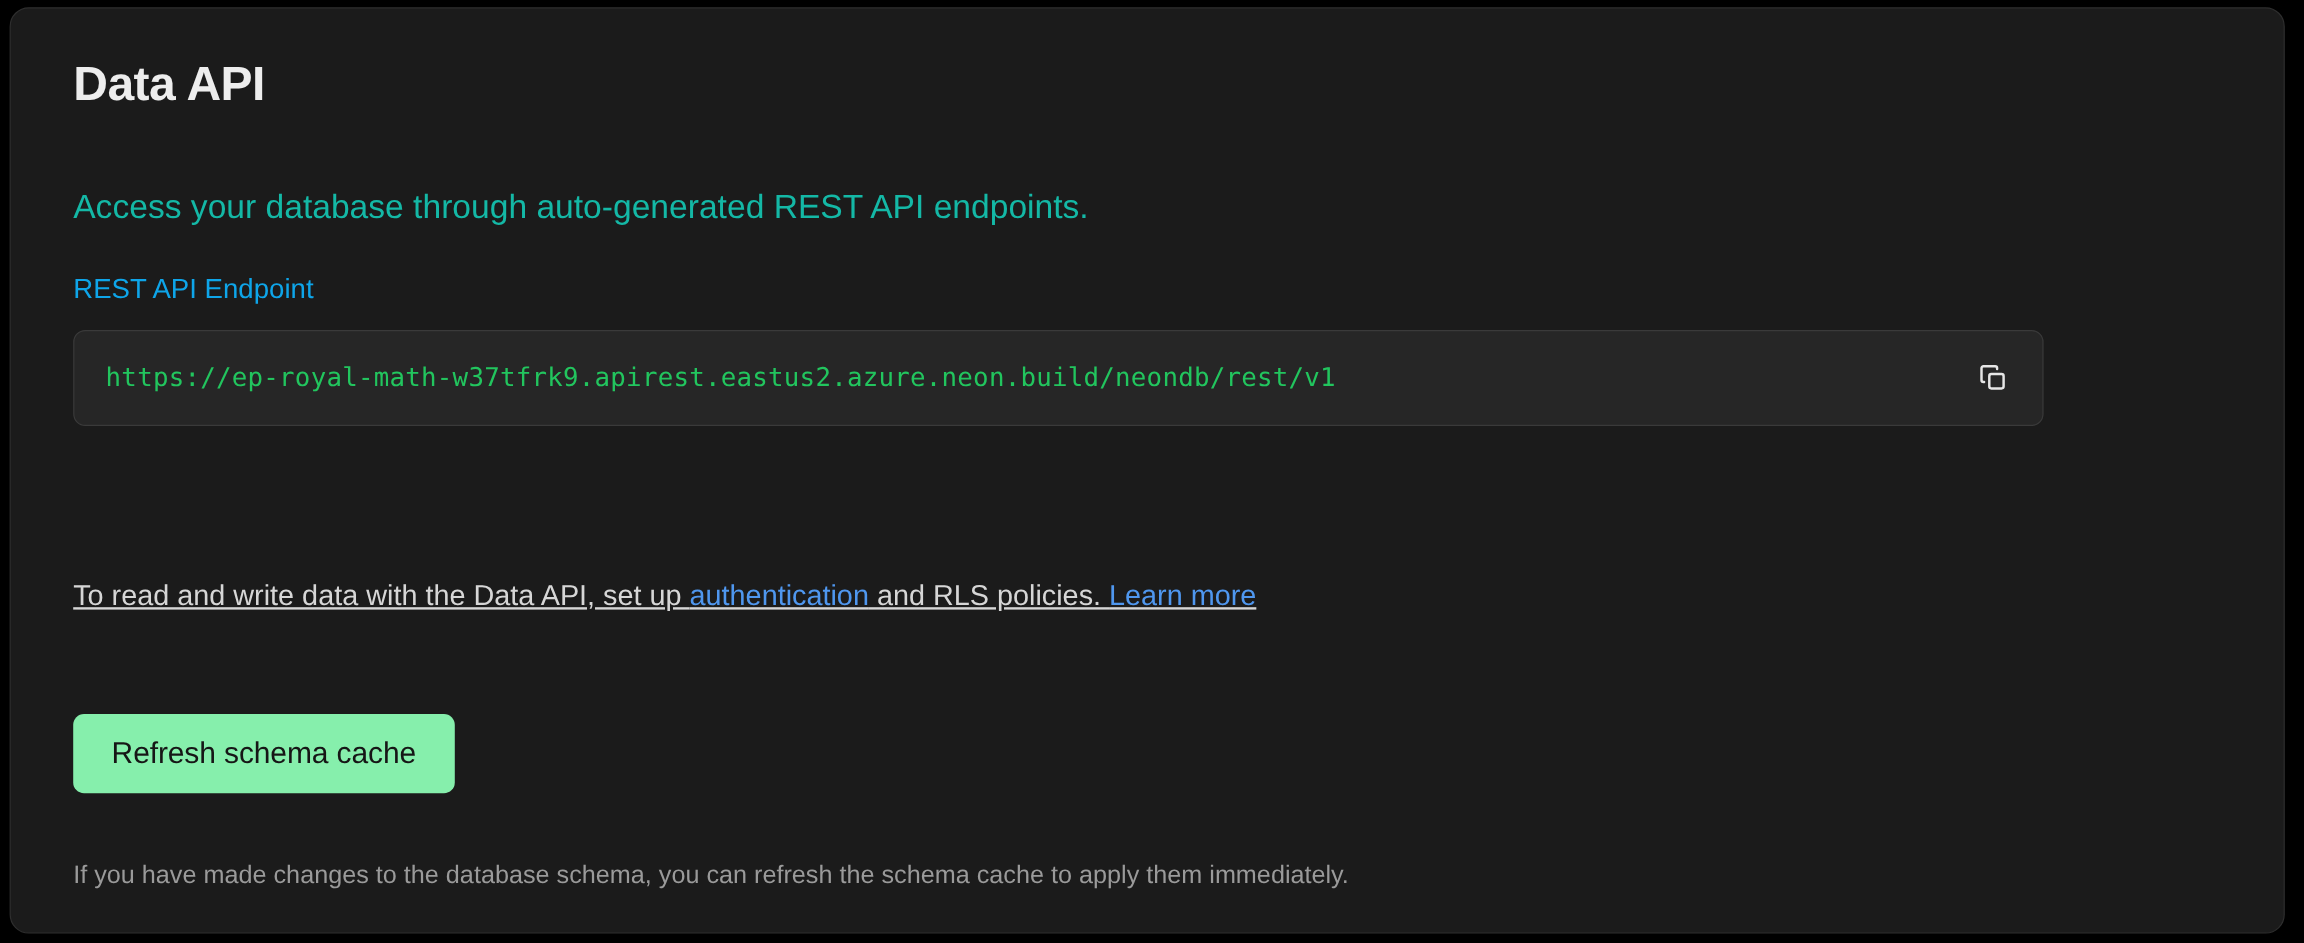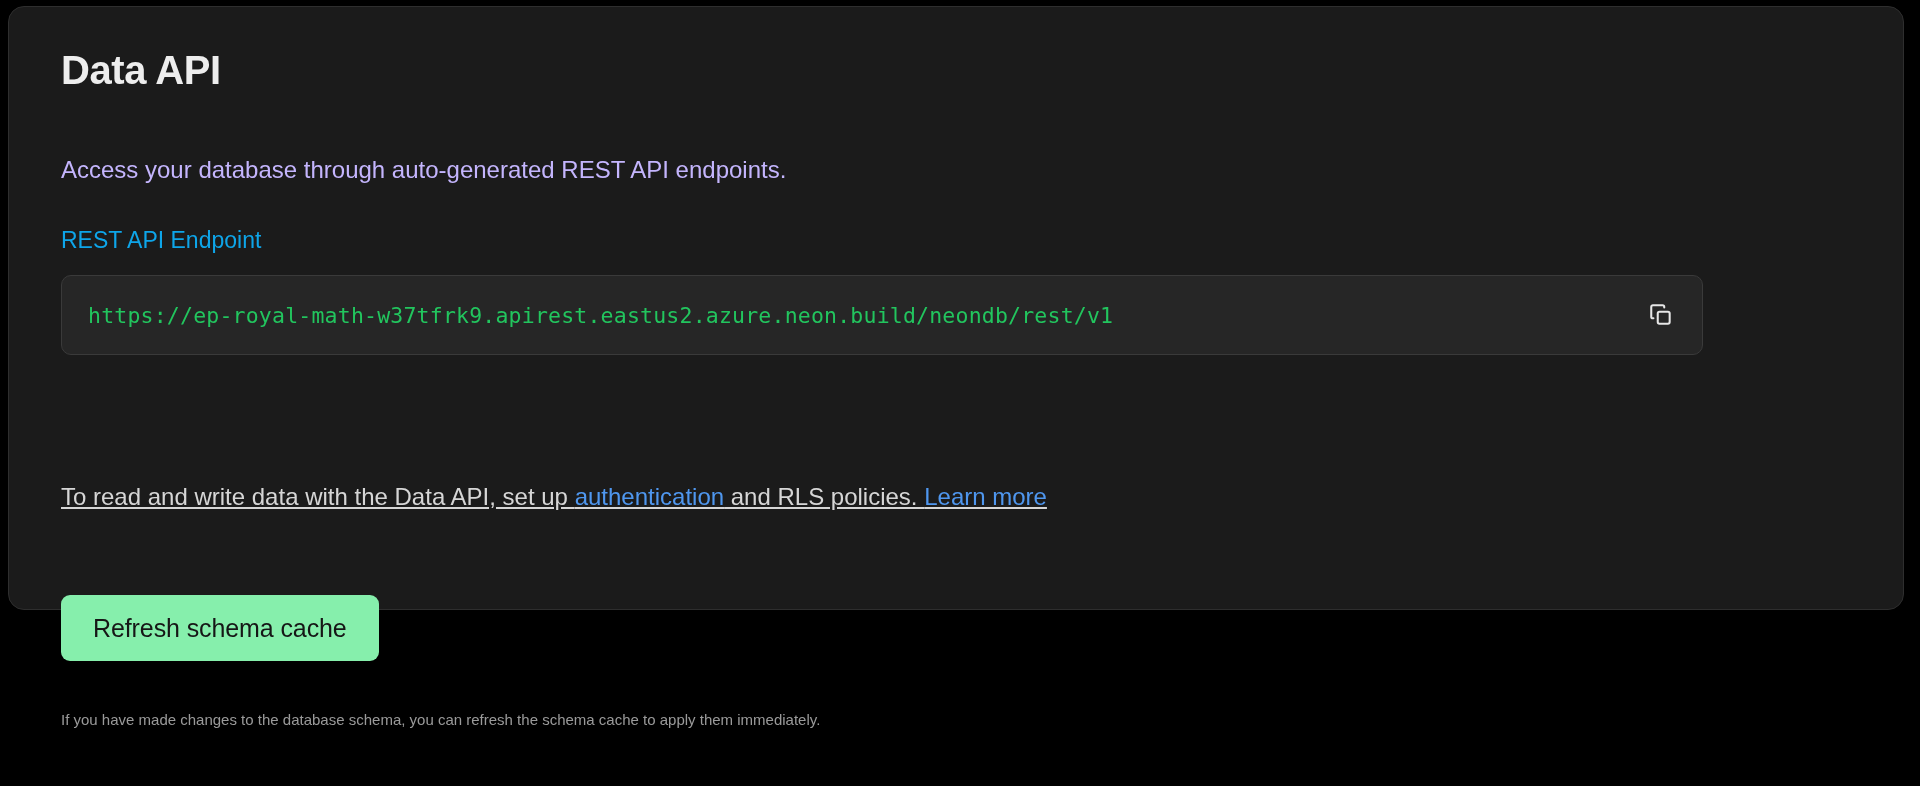--- a/index.html
+++ b/index.html
@@ -21,21 +21,21 @@
     height: 786px;
     background: #000000;
   }
 
   
   .card {
     position: absolute;
     left: 8px;
     top: 6px;
     width: 1896px;
-    height: 604px;
+    height: 772px;
     box-sizing: border-box;
     background: #1b1b1b;
     border: 1px solid #2e2e2e;
     border-radius: 16px;
     padding: 0;
   }
 
   .card-inner {
     position: absolute;
     left: 52px;
@@ -49,22 +49,22 @@
     font-weight: 700;
     color: #ededed;
     letter-spacing: -0.4px;
     line-height: 1.15;
     margin: 0;
     padding: 0;
   }
 
   
   .description {
-    font-size: 24px;
-    color: #c4b5fd;
+    font-size: 28px;
+    color: #14b8a6;
     line-height: 1.4;
     margin: 0;
     padding: 0;
     position: absolute;
     top: 106px;
     left: 0;
     white-space: nowrap;
   }
 
   
@@ -170,21 +170,21 @@
     display: inline-flex;
     align-items: center;
     justify-content: center;
   }
 
   
   .footer-hint {
     position: absolute;
     top: 648px;
     left: 0;
-    font-size: 15px;
+    font-size: 21px;
     color: #9a9a9a;
     line-height: 1.3;
     white-space: nowrap;
   }
 </style>
 </head>
 <body>
 
 <div class="page">
 

